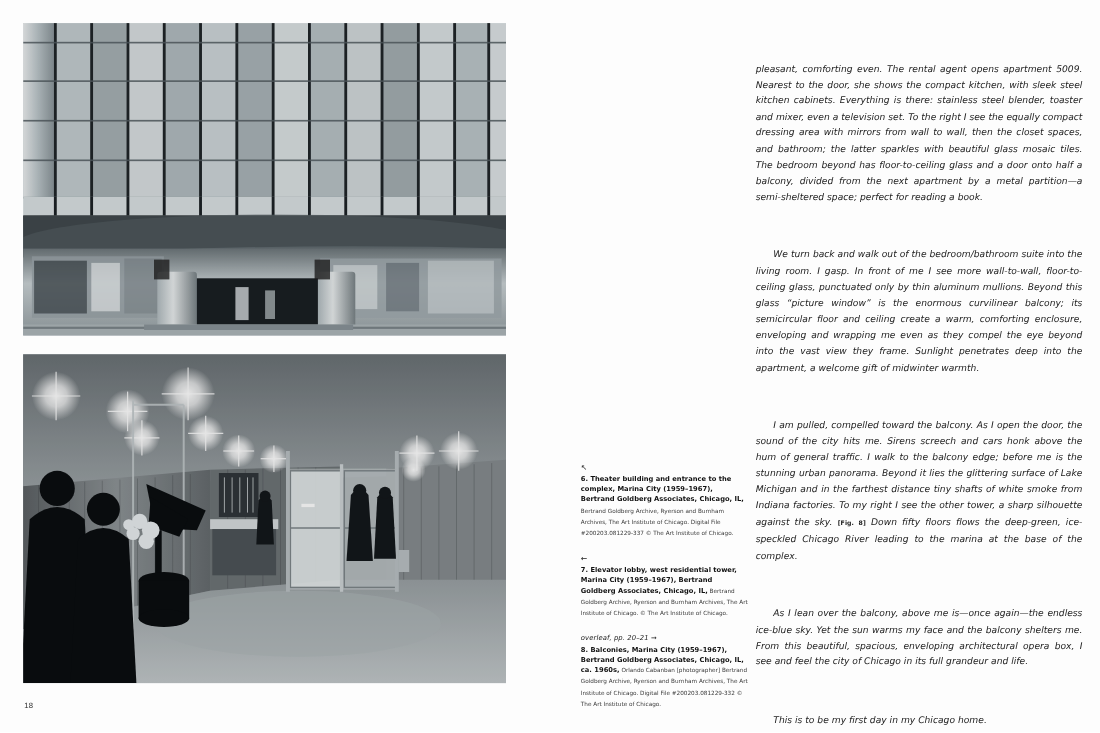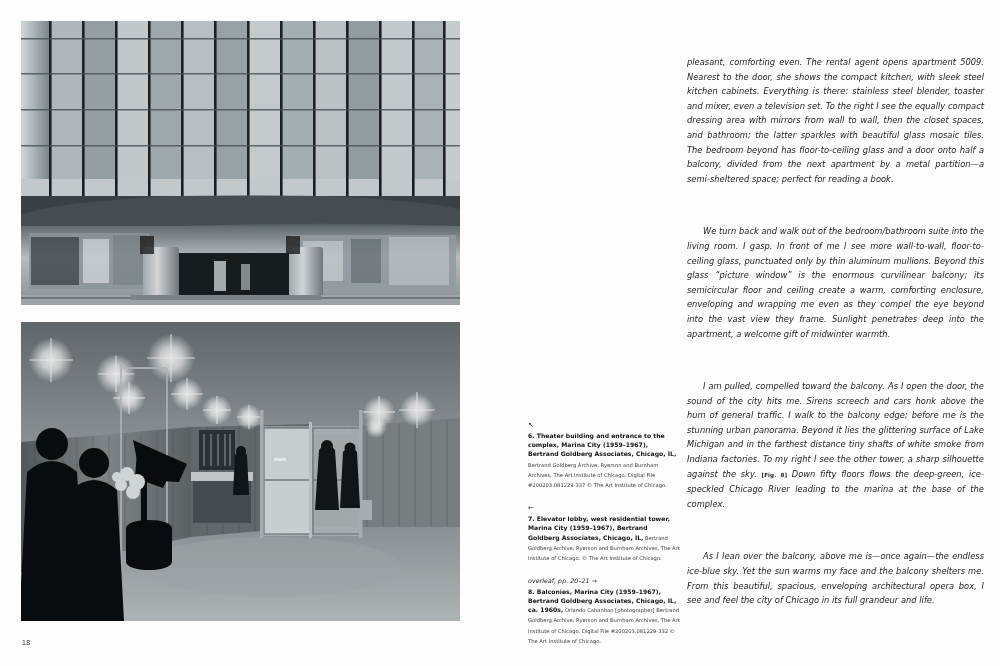--- a/index.html
+++ b/index.html
@@ -392,20 +392,21 @@
     <div class="folio" id="folio-left">18</div>
   </div>
 
   <div class="page-right">
 
     <div class="body-col">
       <p>pleasant, comforting even. The rental agent opens apartment 5009. Nearest to the door, she shows the compact kitchen, with sleek steel kitchen cabinets. Everything is there: stainless steel blender, toaster and mixer, even a television set. To the right I see the equally compact dressing area with mirrors from wall to wall, then the closet spaces, and bathroom; the latter sparkles with beautiful glass mosaic tiles. The bedroom beyond has floor-to-ceiling glass and a door onto half a balcony, divided from the next apartment by a metal partition—a semi-sheltered space; perfect for reading a book.</p>
       <p>We turn back and walk out of the bedroom/bathroom suite into the living room. I gasp. In front of me I see more wall-to-wall, floor-to-ceiling glass, punctuated only by thin aluminum mullions. Beyond this glass “picture window” is the enormous curvilinear balcony; its semicircular floor and ceiling create a warm, comforting enclosure, enveloping and wrapping me even as they compel the eye beyond into the vast view they frame. Sunlight penetrates deep into the apartment, a welcome gift of midwinter warmth.</p>
       <p><span>I am pulled, compelled toward the balcony. As I open the door, the sound of the city hits me. Sirens screech and cars honk above the hum of general traffic. I walk to the balcony edge; before me is the stunning urban panorama. Beyond it lies the glittering surface of Lake Michigan and in the farthest distance tiny shafts of white smoke from Indiana factories. To my right I see the other tower, a sharp silhouette against the sky.</span> <span class="figref">[Fig. 8]</span><span> Down fifty floors flows the deep-green, ice-speckled Chicago River leading to the marina at the base of the complex.</span></p>
       <p>As I lean over the balcony, above me is—once again—the endless ice-blue sky. Yet the sun warms my face and the balcony shelters me. From this beautiful, spacious, enveloping architectural opera box, I see and feel the city of Chicago in its full grandeur and life.</p>
+      <p>This is to be my first day in my Chicago home.</p>
     </div>
 
     <div class="caption-col">
 
       <div class="cap-block">
         <span class="cap-arrow">↖</span>
         <div class="cap-text">
           <span class="hd">6. Theater building and entrance to the complex, Marina City (1959–1967), Bertrand Goldberg Associates, Chicago, IL,</span><span class="cr"> Bertrand Goldberg Archive, Ryerson and Burnham Archives, The Art Institute of Chicago. Digital File #200203.081229-337 © The Art Institute of Chicago.</span>
         </div>
       </div>

